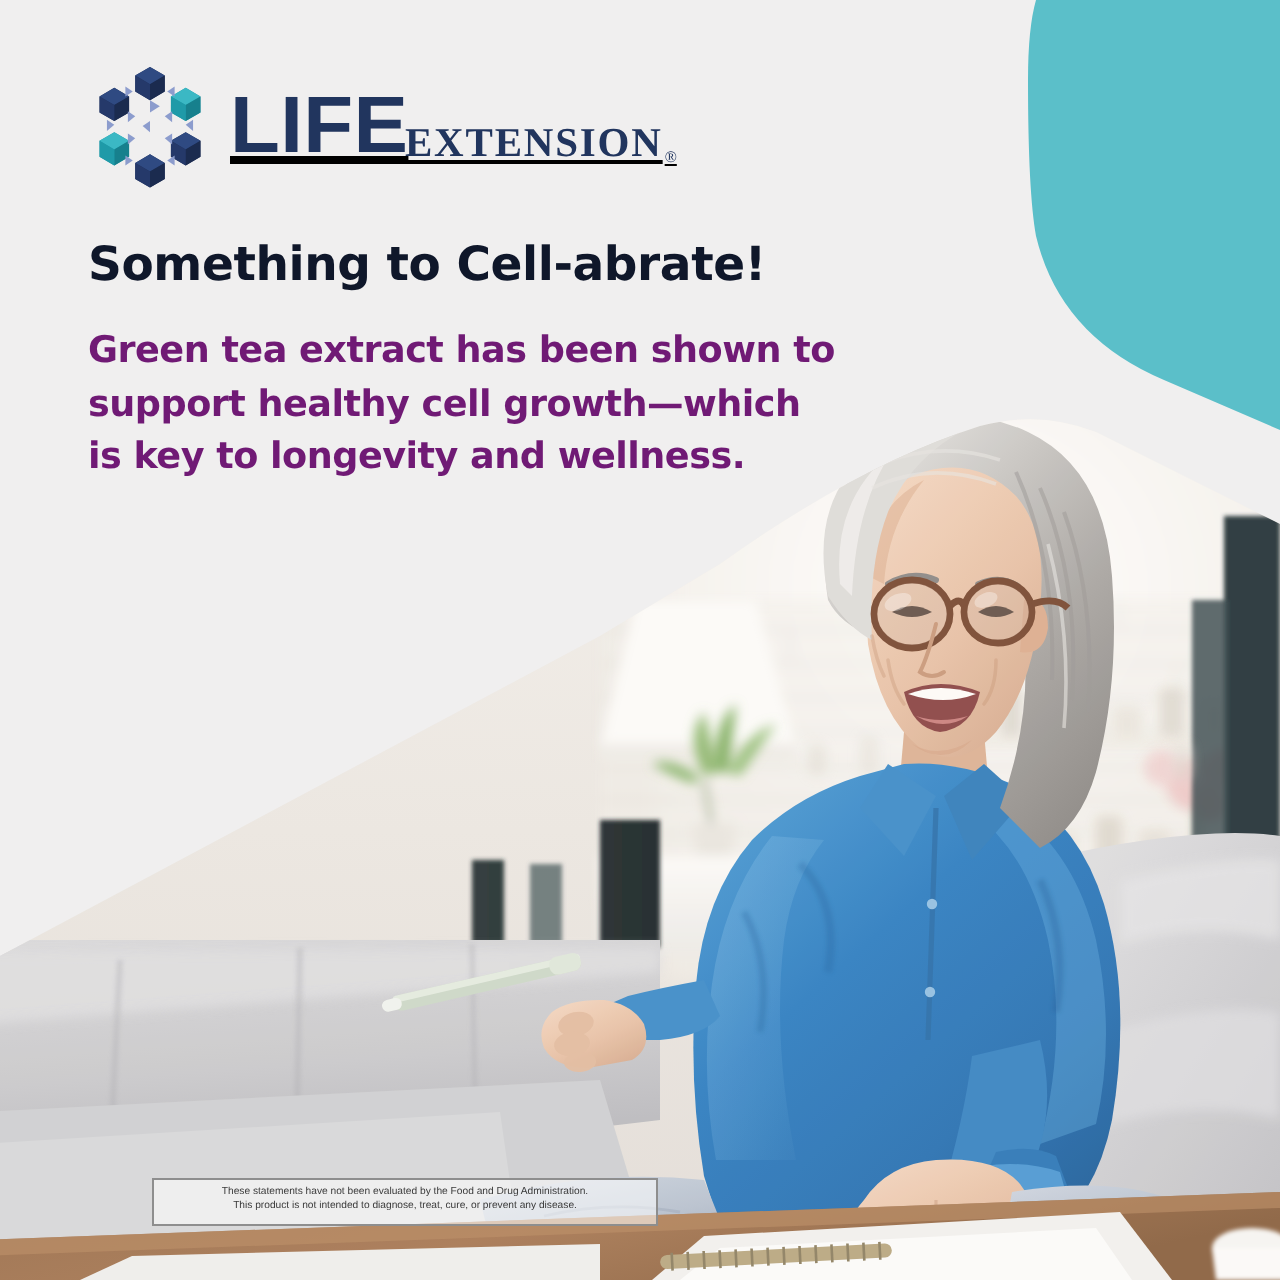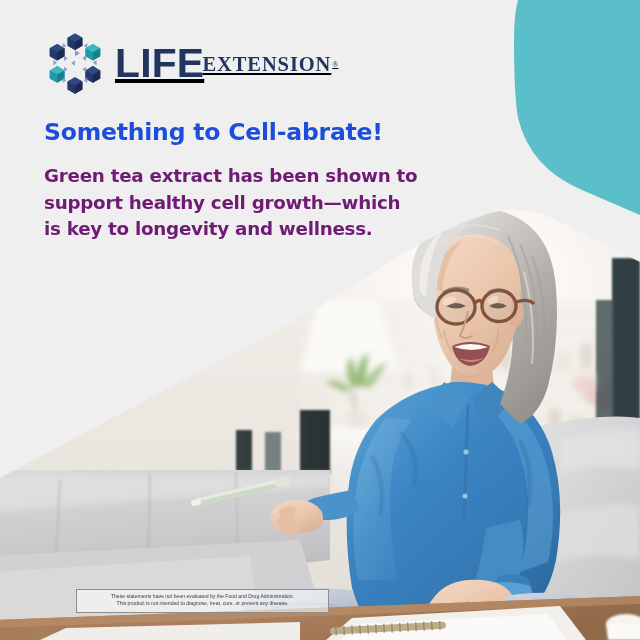--- a/index.html
+++ b/index.html
@@ -72,21 +72,21 @@
     font-weight: 700;
     font-size: 40px;
     letter-spacing: 0.2px;
     color: #21355e;
     line-height: 0.96;
     transform: scaleX(1.02);
     transform-origin: left center;
   }
   .logo-ext-row {
     display: flex;
-    align-items: center;
+    align-items: flex-end;
     margin-top: 2px;
   }
   .logo-extension {
     font-family: "Liberation Serif", serif;
     font-weight: 700;
     font-size: 20.5px;
     letter-spacing: 0.9px;
     color: #21355e;
     line-height: 1;
   }
@@ -102,21 +102,21 @@
   
   .headline {
     position: absolute;
     left: 44px;
     top: 118px;
     width: 420px;
     font-family: "DejaVu Sans", sans-serif;
     font-weight: bold;
     font-size: 23.5px;
     letter-spacing: -0.2px;
-    color: #1d4ed8;
+    color: #0f172a;
     white-space: nowrap;
   }
 
   
   .body-copy {
     position: absolute;
     left: 44px;
     top: 163px;
     width: 330px;
     font-family: "DejaVu Sans", sans-serif;

